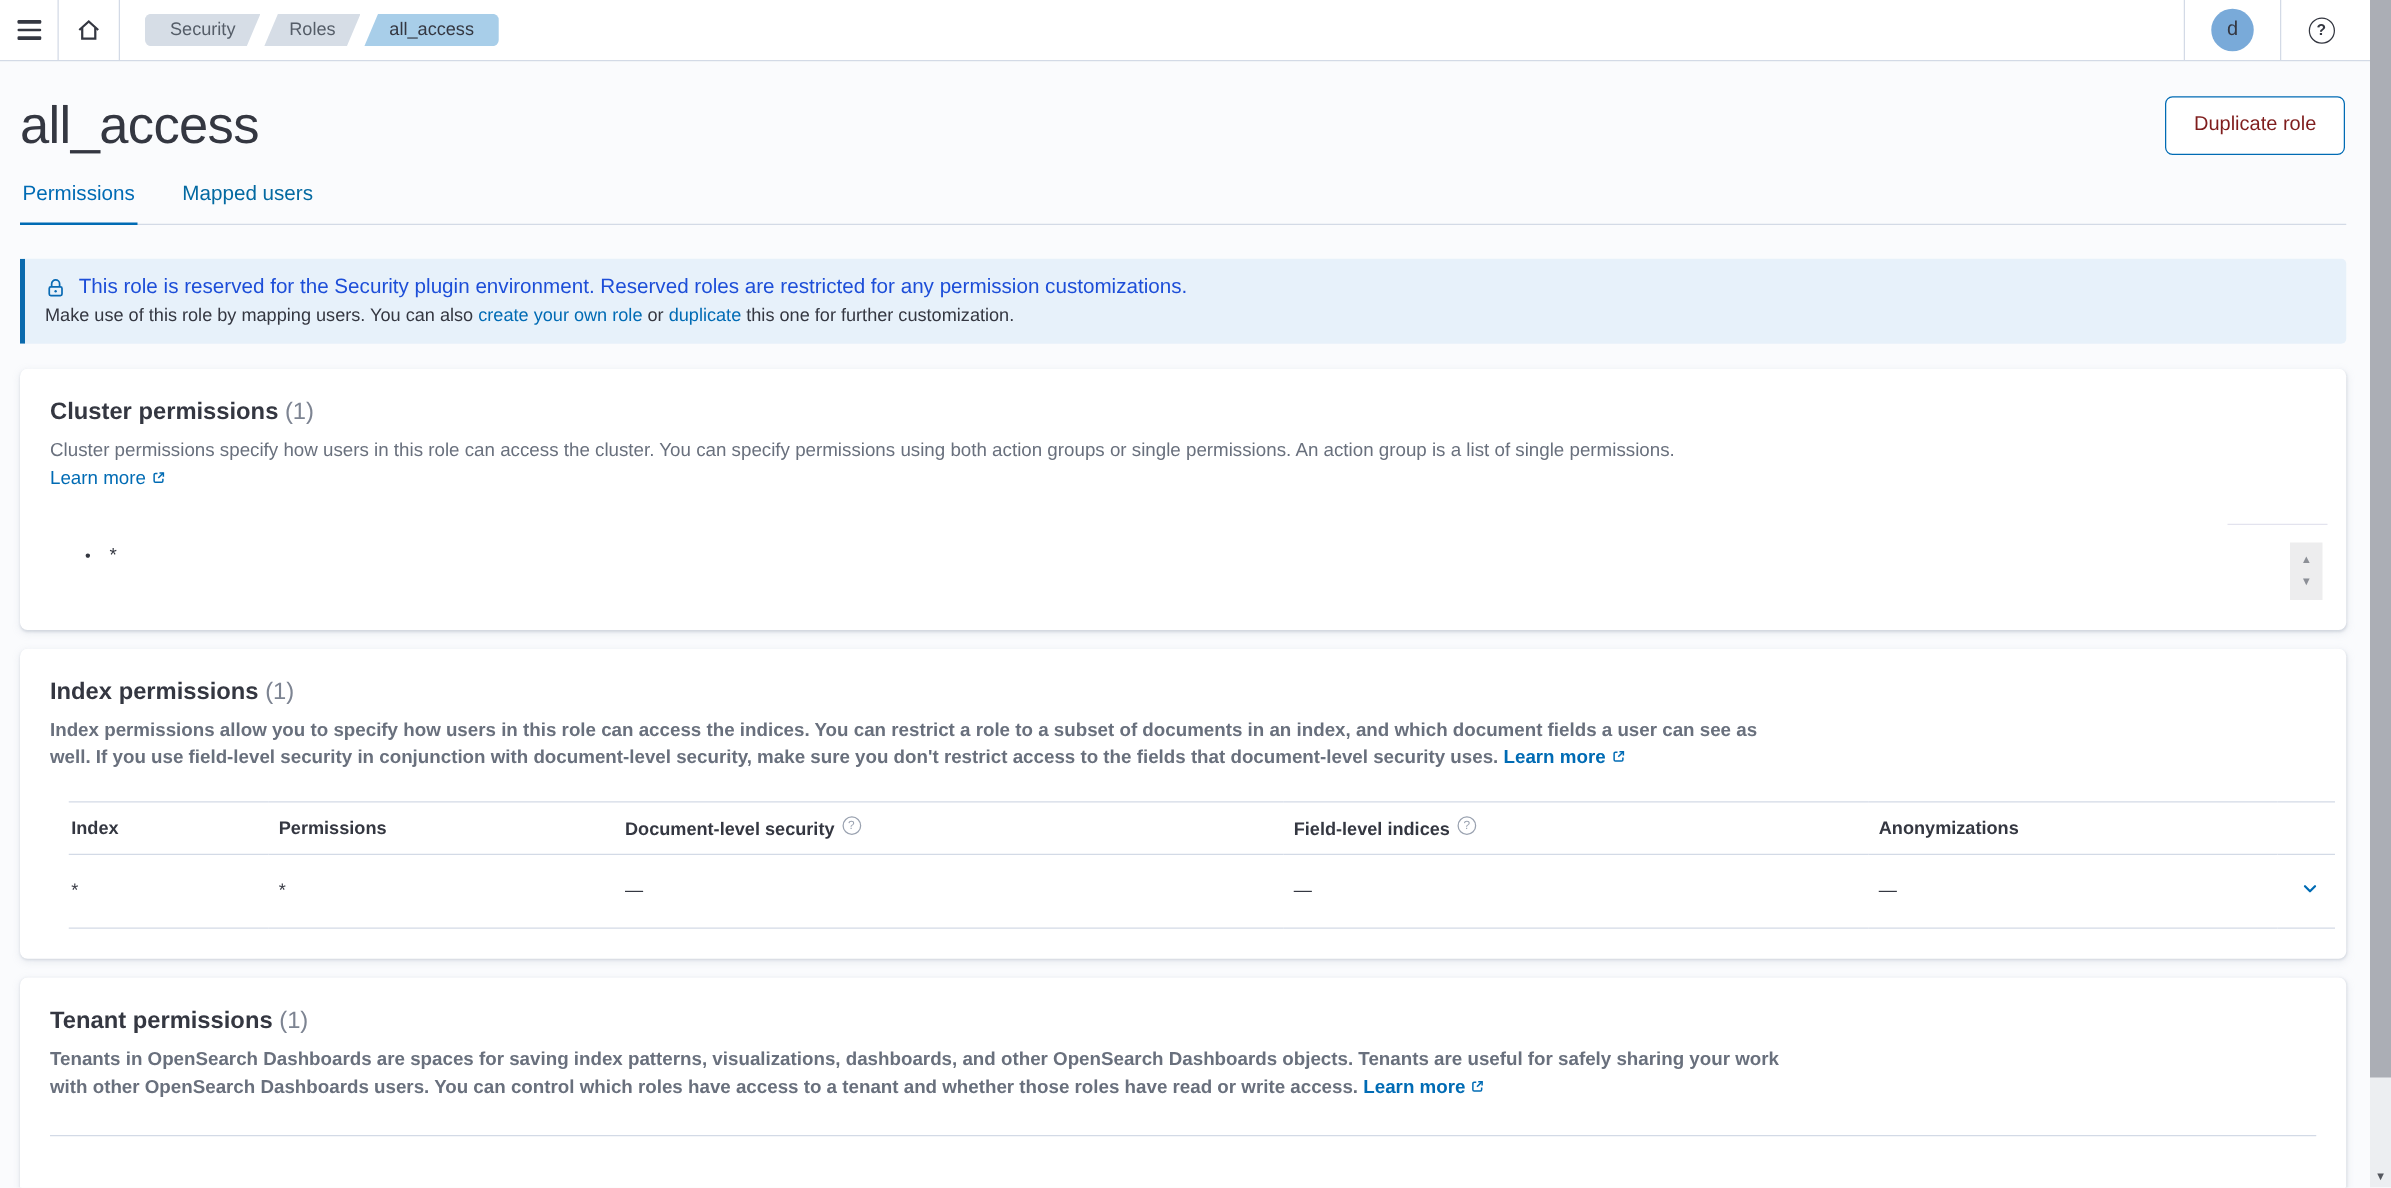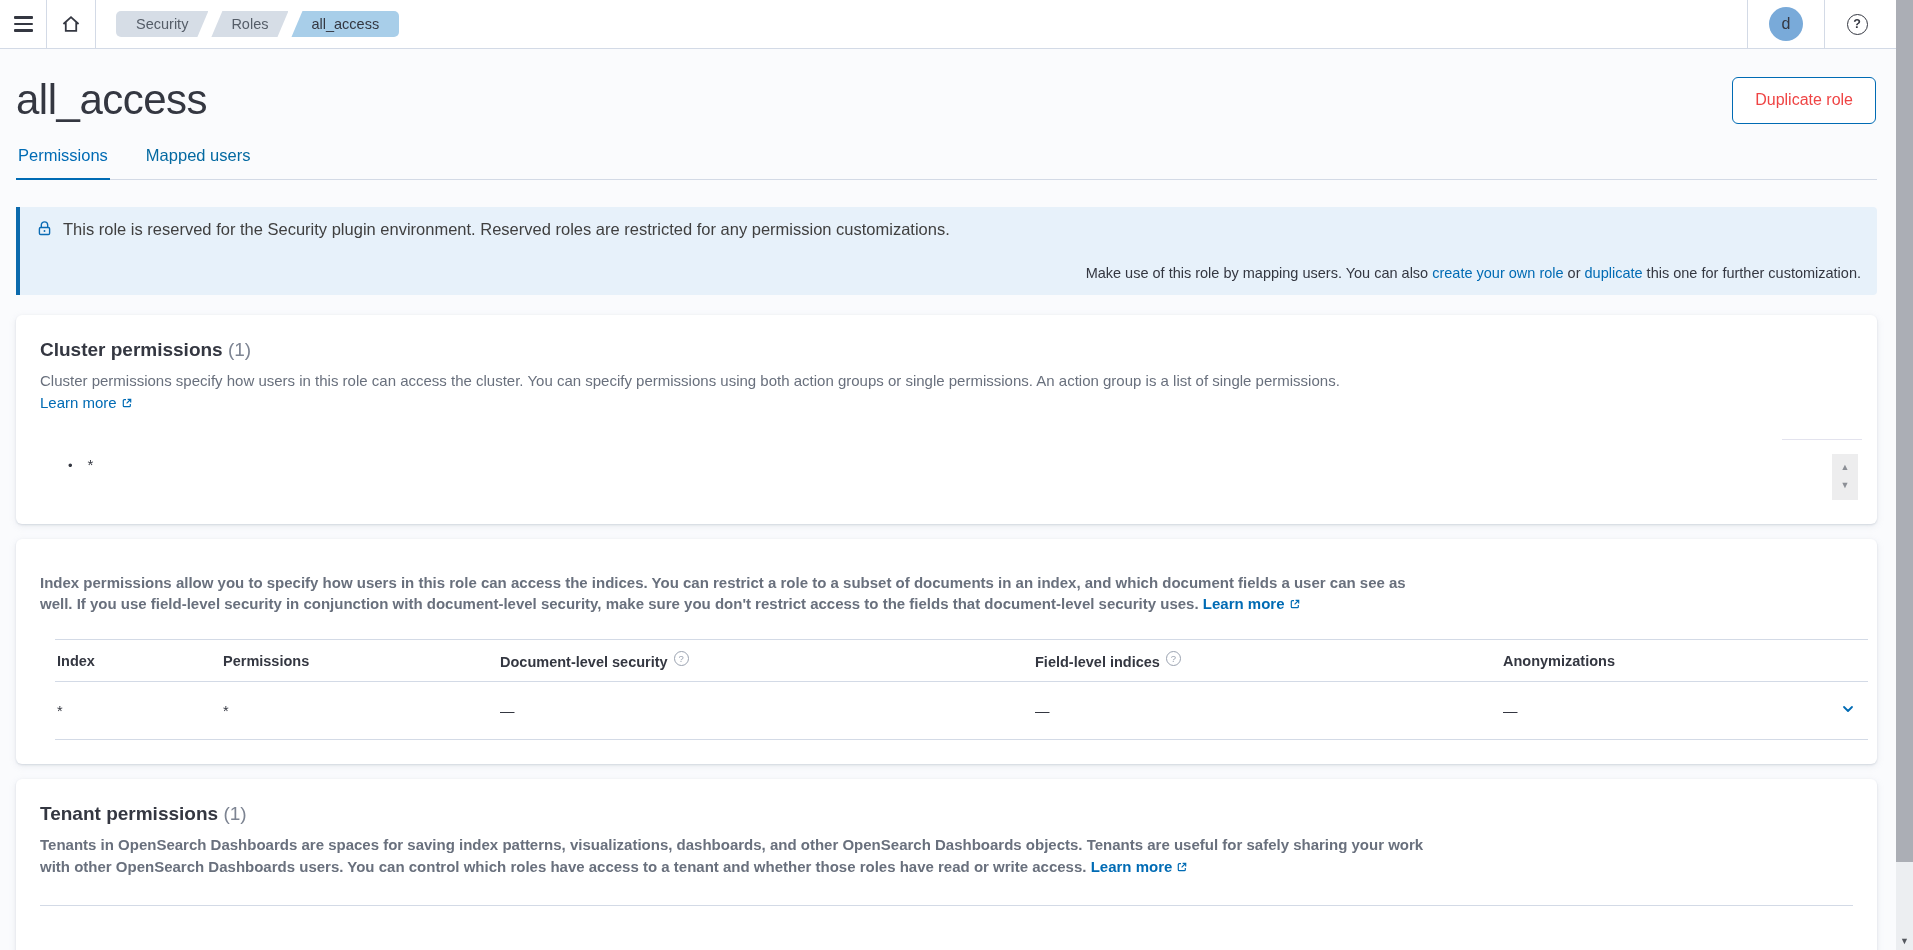--- a/index.html
+++ b/index.html
@@ -43,39 +43,39 @@
     display: flex; align-items: center; justify-content: center;
     font-size: 12.5px; font-weight: bold; color: #343741; cursor: pointer;
   }
 
   
   .content { margin-left: 16px; width: 1861px; }
 
   .title-row { margin-top: 27px; display: flex; align-items: center; justify-content: space-between; }
   .page-title { font-size: 42px; font-weight: 400; letter-spacing: -0.5px; color: #343741; }
   .dup-btn {
-    background: #fff; border: 1px solid #006BB4; color: #ef4444;
+    background: #fff; border: 1px solid #006BB4; color: #7f1d1d;
     border-radius: 6px; font-size: 16px; padding: 0 22px; height: 47px;
     font-family: inherit; cursor: pointer; margin-right: 1px;
   }
 
   .tabs { margin-top: 8px; display: flex; gap: 34px; border-bottom: 1px solid #d3dae6; }
   .tab {
     font-size: 16.5px; padding: 14px 2px 13px; cursor: pointer; color: #0369a1;
     border-bottom: 2px solid transparent; margin-bottom: -1px;
   }
   .tab.active { color: #006BB4; border-bottom-color: #006BB4; }
 
   
   .callout {
     margin-top: 27px; background: #e7f1fa; border-left: 4px solid #0b6aad;
     border-radius: 0 4px 4px 0; padding: 13px 16px 14px;
   }
-  .callout-title { display: flex; align-items: flex-start; gap: 10px; color: #404040; font-size: 16.5px; }
-  .callout-body { margin-top: 26px; font-size: 14.5px; color: #343741; text-align: right; }
+  .callout-title { display: flex; align-items: flex-end; gap: 10px; color: #1d4ed8; font-size: 16.5px; }
+  .callout-body { margin-top: 6px; font-size: 14.5px; color: #343741; }
   a.lnk { color: #006BB4; text-decoration: none; cursor: pointer; }
 
   
   .panel {
     background: #fff; border-radius: 6px; margin-top: 20px; padding: 24px;
     box-shadow: 0 1px 2px rgba(152,162,179,.3), 0 2px 7px rgba(152,162,179,.18);
   }
   .panel + .panel { margin-top: 15px; }
   .panel-title { font-size: 19px; font-weight: 600; color: #343741; }
   .panel-count { color: #7d8492; font-weight: 400; }
@@ -195,20 +195,21 @@
       <div class="perm-item"><span class="perm-bullet">•</span><span>*</span></div>
       <div class="stepper-topline"></div>
       <div class="stepper">
         <span>▲</span>
         <span>▼</span>
       </div>
     </div>
   </section>
 
   <section class="panel">
+    <h2 class="panel-title"><span>Index permissions</span> <span class="panel-count">(1)</span></h2>
     <p class="panel-desc w-wide"><span>Index permissions allow you to specify how users in this role can access the indices. You can restrict a role to a subset of documents in an index, and which document fields a user can see as well. If you use field-level security in conjunction with document-level security, make sure you don't restrict access to the fields that document-level security uses.</span>
       <a class="lnk"><span>Learn more</span><svg class="ext-icon" width="12" height="12" viewBox="0 0 12 12" fill="none" stroke="#006BB4" stroke-width="1.2">
             <path d="M5 2.7 H3.3 A1 1 0 0 0 2.3 3.7 V8.7 A1 1 0 0 0 3.3 9.7 H8.3 A1 1 0 0 0 9.3 8.7 V7"></path>
             <path d="M6.6 2.3 H9.7 V5.4"></path>
             <path d="M9.5 2.5 L5.6 6.4"></path>
           </svg></a>
     </p>
     <table class="perm-table">
       <colgroup>
           <col style="width:160px">

